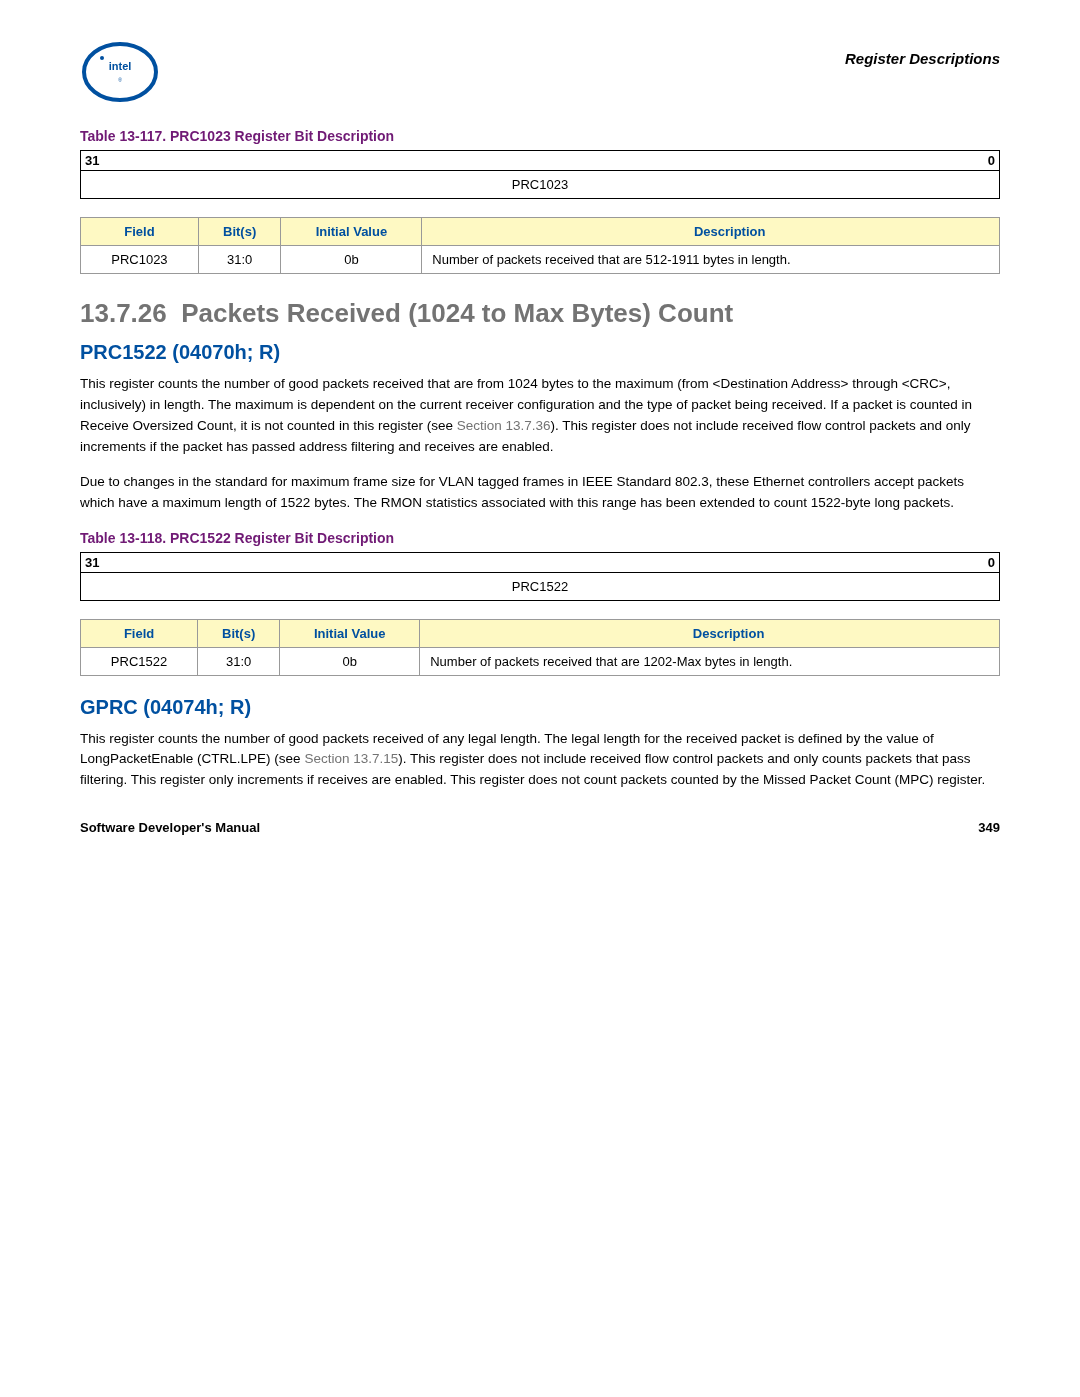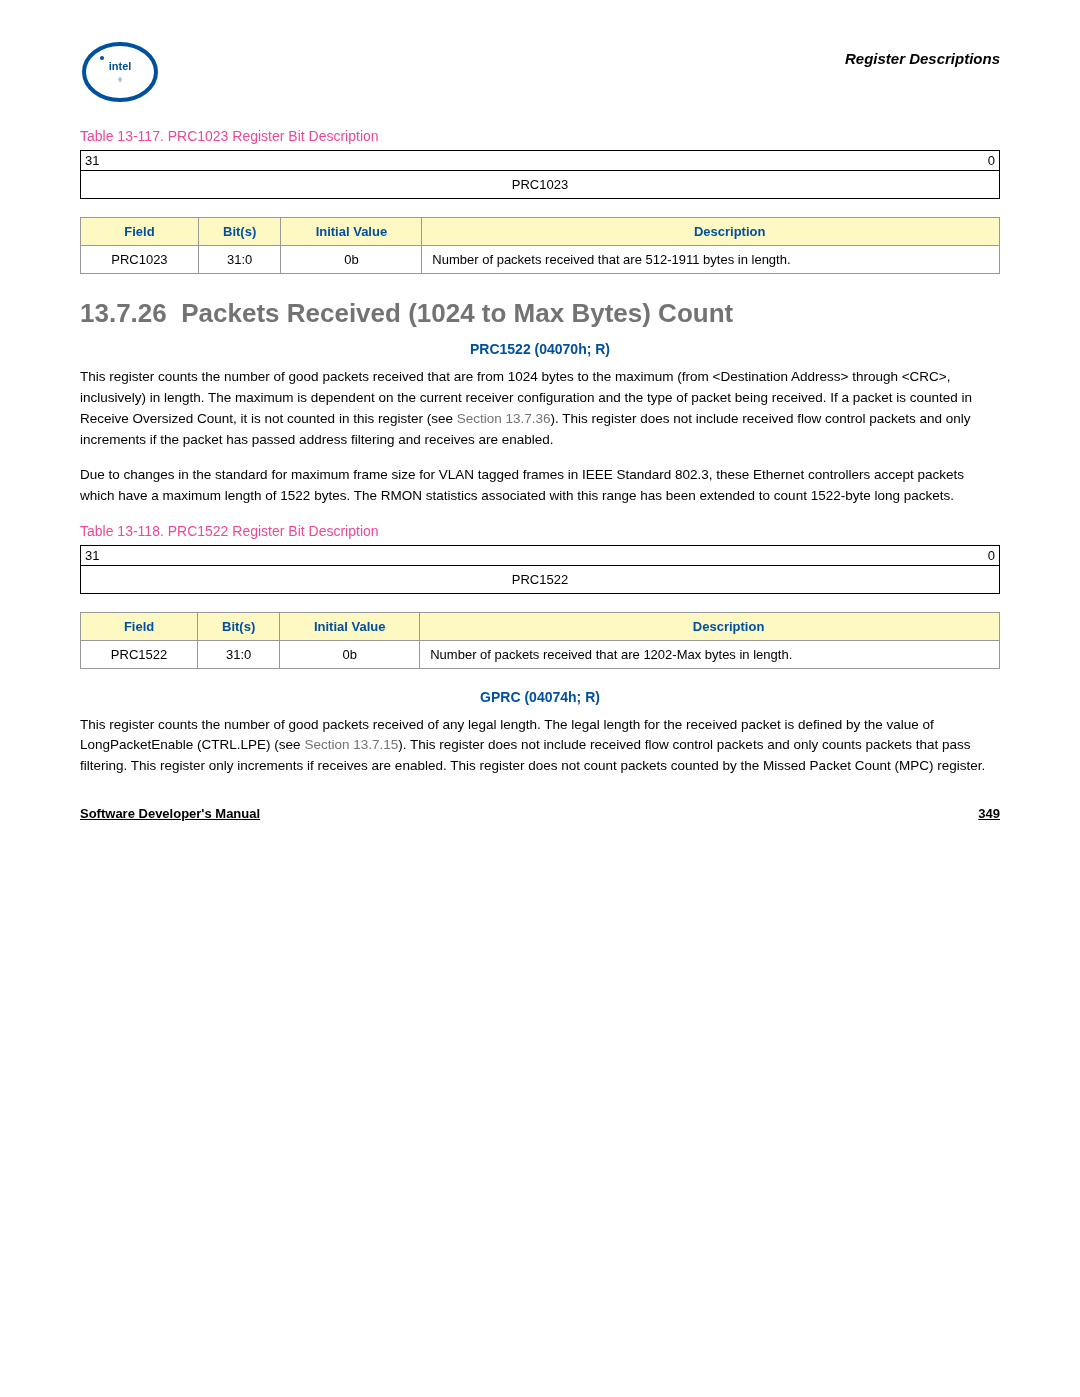--- a/index.html
+++ b/index.html
@@ -31,41 +31,40 @@
       margin-left: 36px;
     }
     .section-heading {
       color: #737373;
       font-size: 26px;
       font-weight: bold;
       margin: 24px 0 10px 0;
     }
     .subsection-heading {
       color: #0050a0;
+      font-size: 20px;
+      font-weight: bold;
+      margin: 12px 0 10px 0;
+    }
+    .table-title {
+      color: #701a75;
       font-size: 14px;
       font-weight: bold;
-      margin: 12px 0 10px 0;
-      text-align: center;
-    }
-    .table-title {
-      color: #ec4899;
-      font-size: 14px;
-      font-weight: normal;
       margin: 16px 0 6px 0;
     }
     .bit-diagram {
       border: 1px solid #000;
       margin-bottom: 18px;
     }
     .bit-diagram-header {
       display: flex;
       justify-content: space-between;
       padding: 2px 4px;
       font-size: 13px;
-      font-weight: normal;
+      font-weight: bold;
       gap: 45px;
     }
     .bit-diagram-cell {
       border-top: 1px solid #000;
       text-align: center;
       padding: 6px 0;
       font-size: 13px;
     }
     .register-table {
       width: 100%;
@@ -106,21 +105,20 @@
     .footer {
       position: absolute;
       bottom: 30px;
       left: 80px;
       right: 80px;
       display: flex;
       justify-content: space-between;
       align-items: center;
       font-size: 13px;
       font-weight: bold;
-      text-decoration: underline;
     }
     .initial-value-col {
       color: #0050a0;
       font-weight: bold;
     }
   </style>
 </head>
 <body>
 
 <div class="page">

